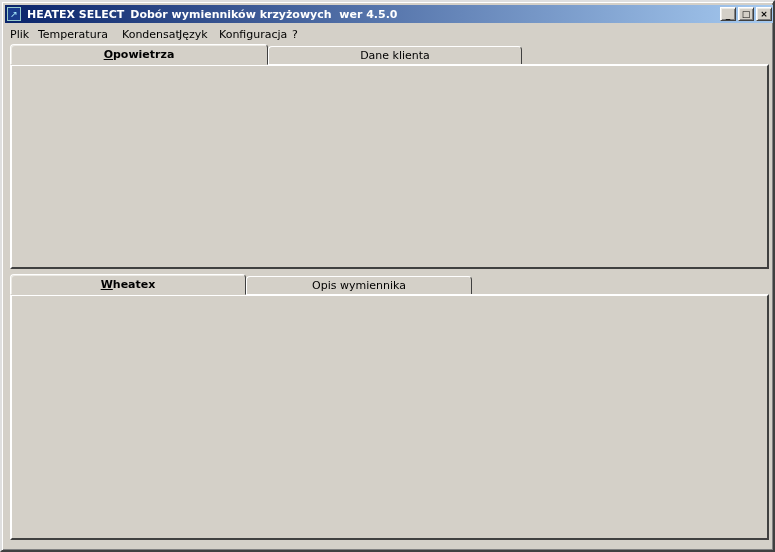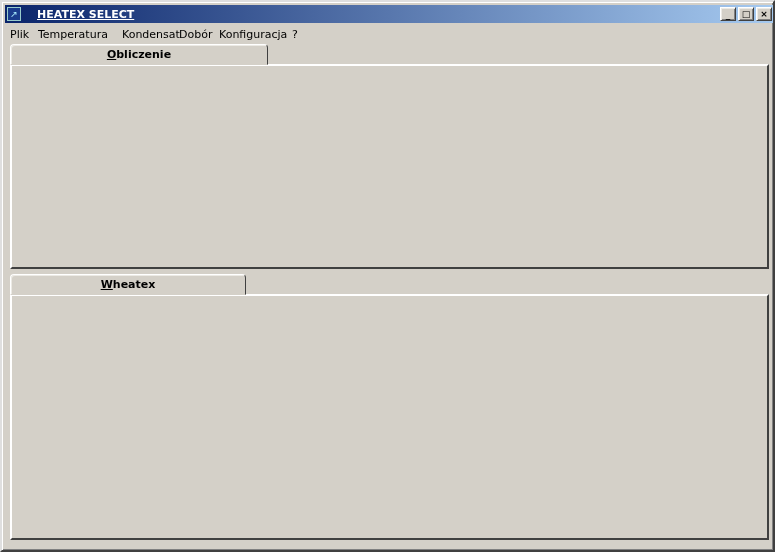--- a/index.html
+++ b/index.html
@@ -12,21 +12,21 @@
     font-family:"DejaVu Sans","Liberation Sans",sans-serif;
     font-size:11px;color:#000;overflow:hidden;
   }
   .abs{position:absolute;}
   
   .titlebar{left:3px;top:3px;width:769px;height:18px;
     background:linear-gradient(to right,#0A246A,#A6CAF0);
     display:flex;align-items:center;color:#fff;}
   .appicon{width:14px;height:14px;margin-left:2px;background:#1a3c8c;
     border:1px solid #9cc;color:#aef;font-size:9px;line-height:12px;text-align:center;}
-  .ttl{font-weight:bold;margin-left:16px;white-space:pre;text-decoration:underline;}
+  .ttl{font-weight:bold;margin-left:6px;white-space:pre;}
   .wbtns{margin-left:auto;display:flex;gap:2px;margin-right:2px;}
   .wbtn{width:16px;height:14px;background:#D4D0C8;
     border:1px solid;border-color:#fff #404040 #404040 #fff;
     box-shadow:inset 1px 1px 0 #ECEAE5, inset -1px -1px 0 #808080;
     font-size:9px;font-weight:bold;color:#000;display:flex;align-items:flex-end;justify-content:center;line-height:10px;}
   .wbtn.mx{align-items:center;}
   
   .menuitem{top:26px;cursor:default;text-align:right;}
   
   .tab{background:#D4D0C8;border:1px solid;border-radius:4px 4px 0 0;
@@ -71,37 +71,41 @@
   .lbl{white-space:pre;}
 </style>
 </head>
 <body>
 
 <div id="app">
 
   <div class="abs titlebar">
     <span class="appicon">↗</span>
     <span class="ttl">HEATEX SELECT</span>
+    <span class="ttl">Dobór wymienników krzyżowych  wer 4.5.0</span>
     <span class="wbtns">
       <span class="wbtn">_</span>
       <span class="wbtn mx">□</span>
       <span class="wbtn mx">×</span>
     </span>
   </div>
 
   <span class="abs menuitem" style="left:8px;">Plik</span>
   <span class="abs menuitem" style="left:36px;">Temperatura</span>
   <span class="abs menuitem" style="left:120px;">Kondensat</span>
-  <span class="abs menuitem" style="left:177px;">Dobór</span>
+  <span class="abs menuitem" style="left:177px;">Język</span>
   <span class="abs menuitem" style="left:217px;">Konfiguracja</span>
   <span class="abs menuitem" style="left:290px;">?</span>
 
   <div class="abs tab active" style="left:8px;top:42px;width:258px;height:21px;">
     <span class="u">O</span>
-      <span>bliczenie</span>
+      <span>powietrza</span>
+  </div>
+  <div class="abs tab inactive" style="left:266px;top:44px;width:254px;height:18px;">
+    <span>Dane klienta</span>
   </div>
 
   <div class="abs panel" style="left:8px;top:62px;width:759px;height:205px;"></div>
 
   <div class="abs gbox" style="left:14px;top:66px;width:146px;height:37px;"></div>
   <div class="abs radio" style="left:22px;top:70px;">
     <span class="rdot sel"></span>
     <span>Zima</span>
   </div>
   <div class="abs radio" style="left:22px;top:86px;">
@@ -216,20 +220,23 @@
     <span>Mollier</span>
   </div>
   <div class="abs btn" style="left:650px;top:234px;width:102px;height:27px;">
     <span>www.heatex.com</span>
   </div>
 
   <div class="abs tab active" style="left:8px;top:272px;width:236px;height:21px;">
     <span class="u">W</span>
       <span>heatex</span>
   </div>
+  <div class="abs tab inactive" style="left:244px;top:274px;width:226px;height:18px;">
+    <span>Opis wymiennika</span>
+  </div>
 
   <div class="abs panel" style="left:8px;top:292px;width:759px;height:246px;"></div>
 
   <span class="abs bold" style="left:183px;top:301px;">Pow. usuwane</span>
   <span class="abs bold" style="left:440px;top:301px;">Pow. dostarczane</span>
   <span class="abs" style="left:203px;top:322px;">Zima</span>
   <span class="abs" style="left:281px;top:322px;">Lato</span>
   <span class="abs" style="left:461px;top:322px;">Zima</span>
   <span class="abs" style="left:544px;top:322px;">Lato</span>
 

